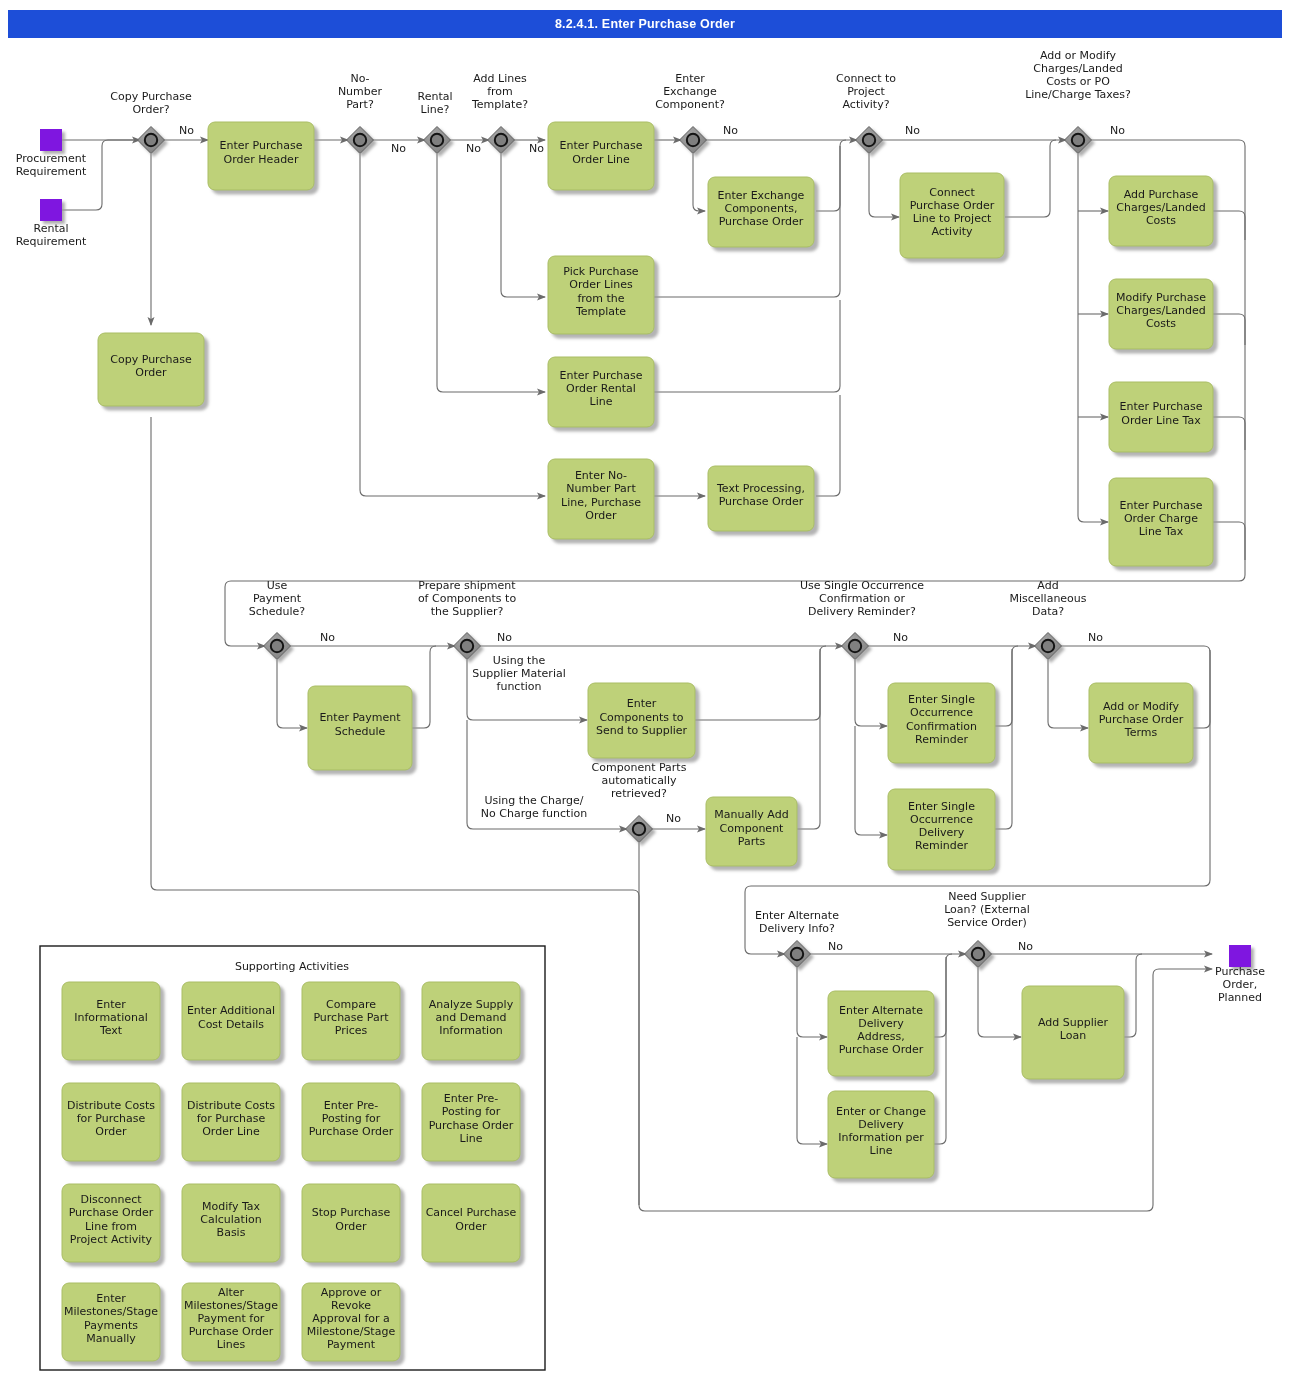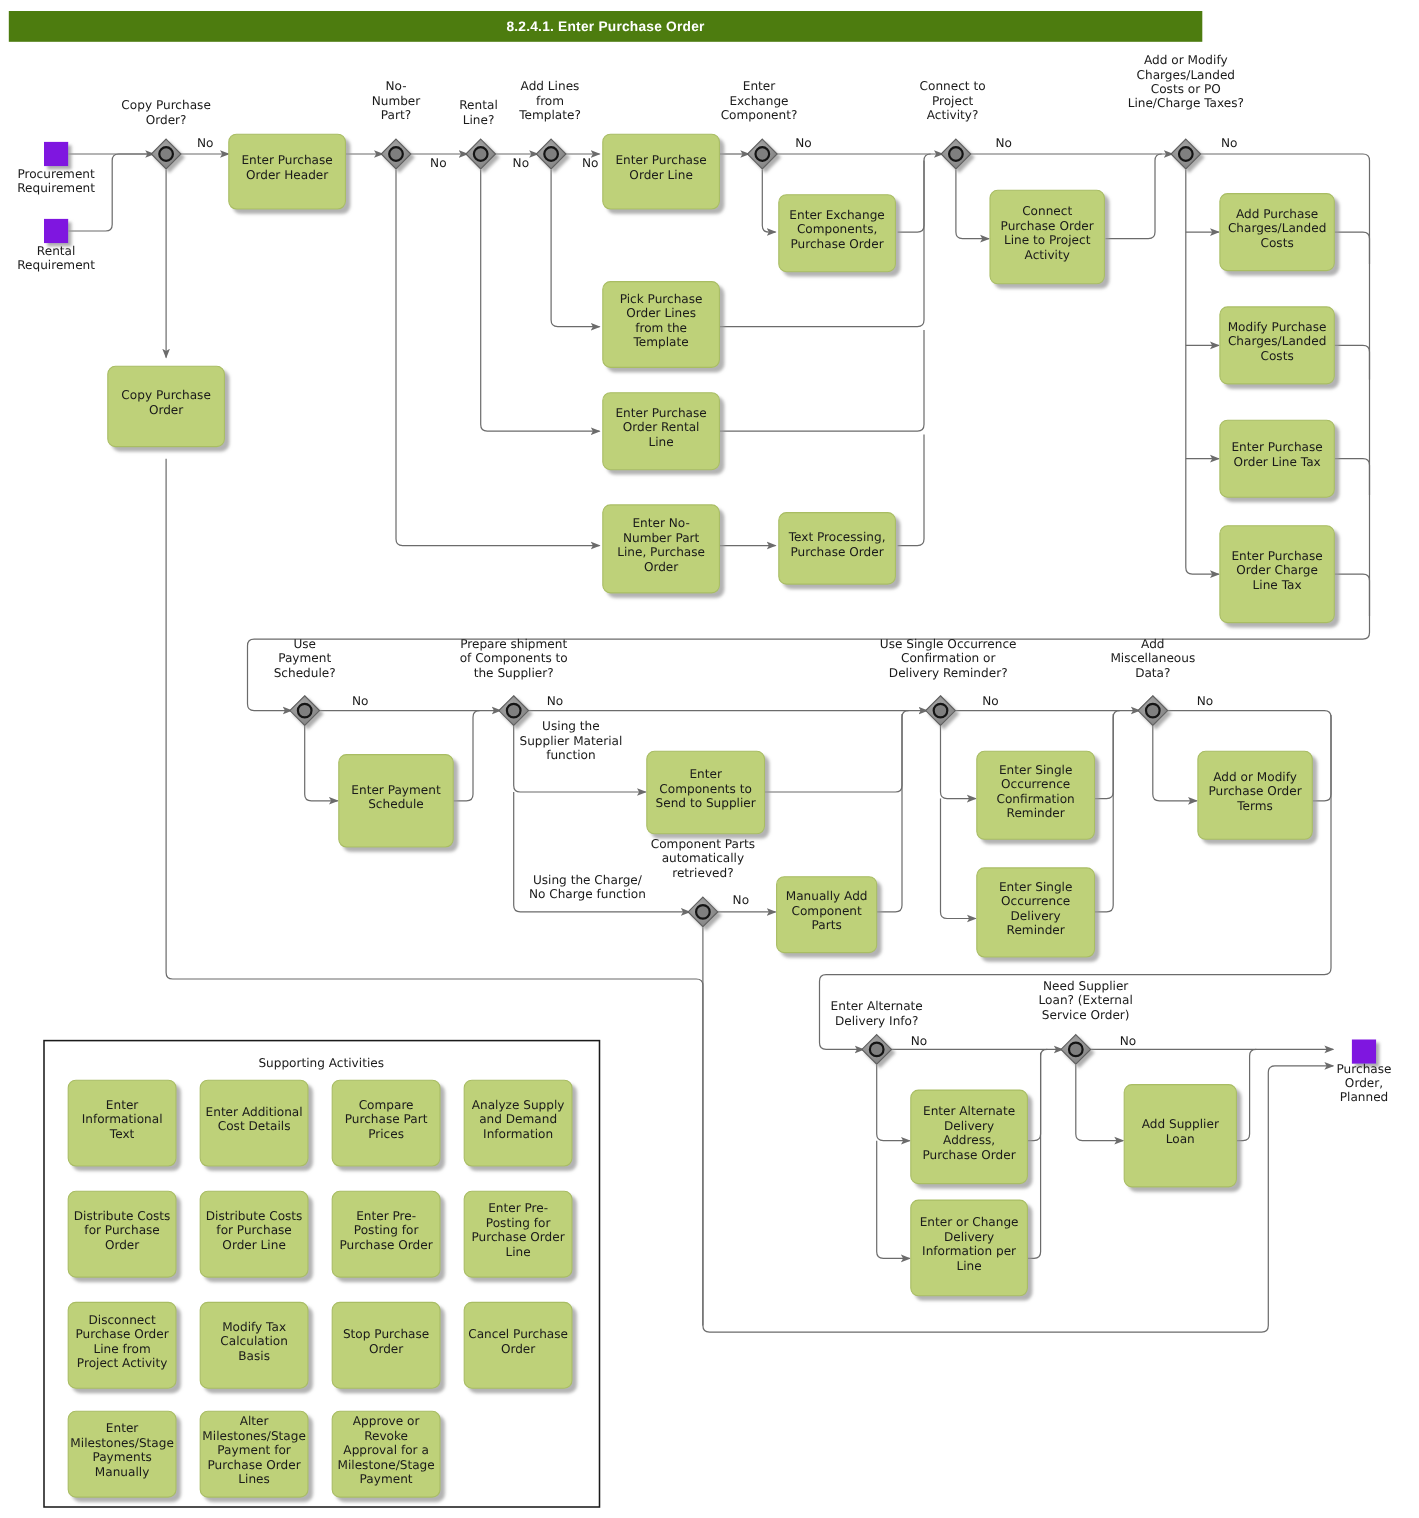--- a/index.html
+++ b/index.html
@@ -1,18 +1,18 @@
 <!DOCTYPE html>
 <html><head>
 <meta charset="utf-8">
 <style>
   html,body{margin:0;padding:0;background:#fff;}
   body{width:1290px;height:1380px;font-family:"DejaVu Sans",sans-serif;}
   #root{position:relative;width:1290px;height:1380px;overflow:hidden;background:#fff;}
-  #titlebar{position:absolute;left:8px;top:10px;width:1085px;height:28px;background:#4d7c0f;
+  #titlebar{position:absolute;left:8px;top:10px;width:1274px;height:28px;background:#1d4ed8;
             display:flex;align-items:center;justify-content:center;}
   #titlebar .t{color:#ffffff;font-size:12.5px;font-weight:bold;font-family:"Liberation Sans",sans-serif;letter-spacing:.2px;}
   svg#canvas{position:absolute;left:0;top:0;width:1290px;height:1380px;}
   .lbl{font-family:"DejaVu Sans",sans-serif;fill:#1a1a1a;}
   .task-text{font-size:11px;}
   .gw-label{font-size:11px;}
   .flow-label{font-size:11px;}
   .evt-label{font-size:11px;}
   .grp-title{font-size:11px;}
 </style>

